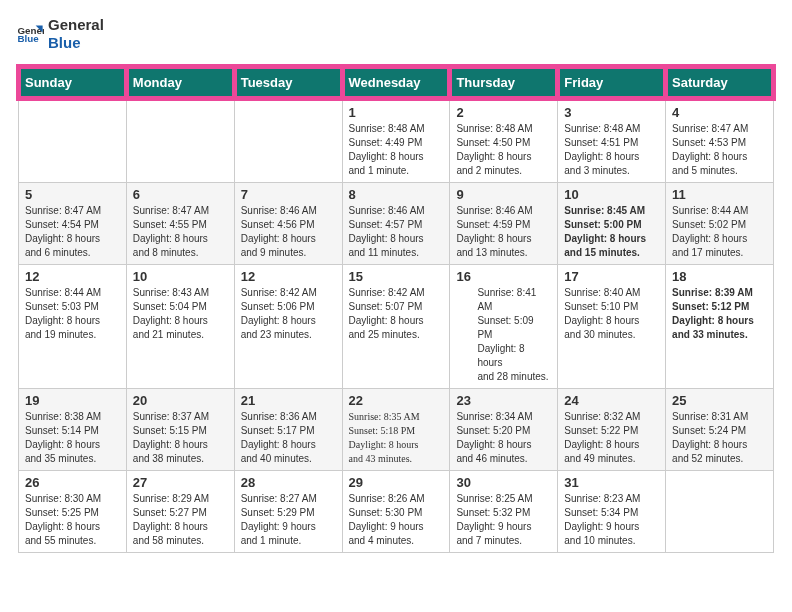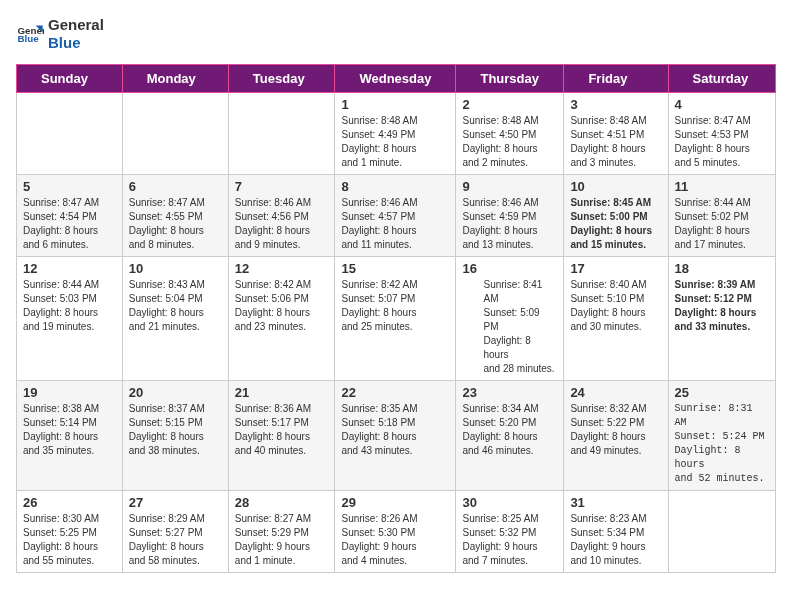--- a/index.html
+++ b/index.html
@@ -36,27 +36,27 @@
     .calendar-subtitle {
       font-size: 14px;
       color: #555;
     }
     .calendar {
       width: 100%;
       border-collapse: collapse;
       border: 1px solid #ccc;
     }
     .calendar th {
-      background: #701a75;
+      background: #0f766e;
       color: #fff;
       text-align: left;
-      padding: 6px 24px;
+      padding: 6px 4px;
       font-size: 13px;
       font-weight: bold;
-      border: 1px solid #ec4899;
+      border: 5px solid #ec4899;
     }
     .calendar td {
       vertical-align: top;
       border: 1px solid #ccc;
       padding: 4px 6px;
       width: 108px;
       min-height: 80px;
       background: #fff;
     }
     .calendar tr:nth-child(even) td {
@@ -264,42 +264,42 @@
         </td>
         <td>
           <span class="day-num">21</span>
           <div class="day-info" style="white-space: pre-line;">Sunrise: 8:36 AM
 Sunset: 5:17 PM
 Daylight: 8 hours
 and 40 minutes.</div>
         </td>
         <td>
           <span class="day-num">22</span>
-          <div class="day-info" style="white-space: pre-line;">Sunrise: 8:35 AM
+          <div class="day-info" style="white-space: pre-line; font-family: Liberation Serif, serif;">Sunrise: 8:35 AM
 Sunset: 5:18 PM
 Daylight: 8 hours
 and 43 minutes.</div>
         </td>
         <td>
           <span class="day-num">23</span>
           <div class="day-info" style="white-space: pre-line;">Sunrise: 8:34 AM
 Sunset: 5:20 PM
 Daylight: 8 hours
 and 46 minutes.</div>
         </td>
         <td>
           <span class="day-num">24</span>
           <div class="day-info" style="white-space: pre-line;">Sunrise: 8:32 AM
 Sunset: 5:22 PM
 Daylight: 8 hours
 and 49 minutes.</div>
         </td>
         <td>
           <span class="day-num">25</span>
-          <div class="day-info" style="white-space: pre-line; font-family: Liberation Mono, monospace;">Sunrise: 8:31 AM
+          <div class="day-info" style="white-space: pre-line;">Sunrise: 8:31 AM
 Sunset: 5:24 PM
 Daylight: 8 hours
 and 52 minutes.</div>
         </td>
       </tr>
       <tr>
         <td>
           <span class="day-num">26</span>
           <div class="day-info" style="white-space: pre-line;">Sunrise: 8:30 AM
 Sunset: 5:25 PM

